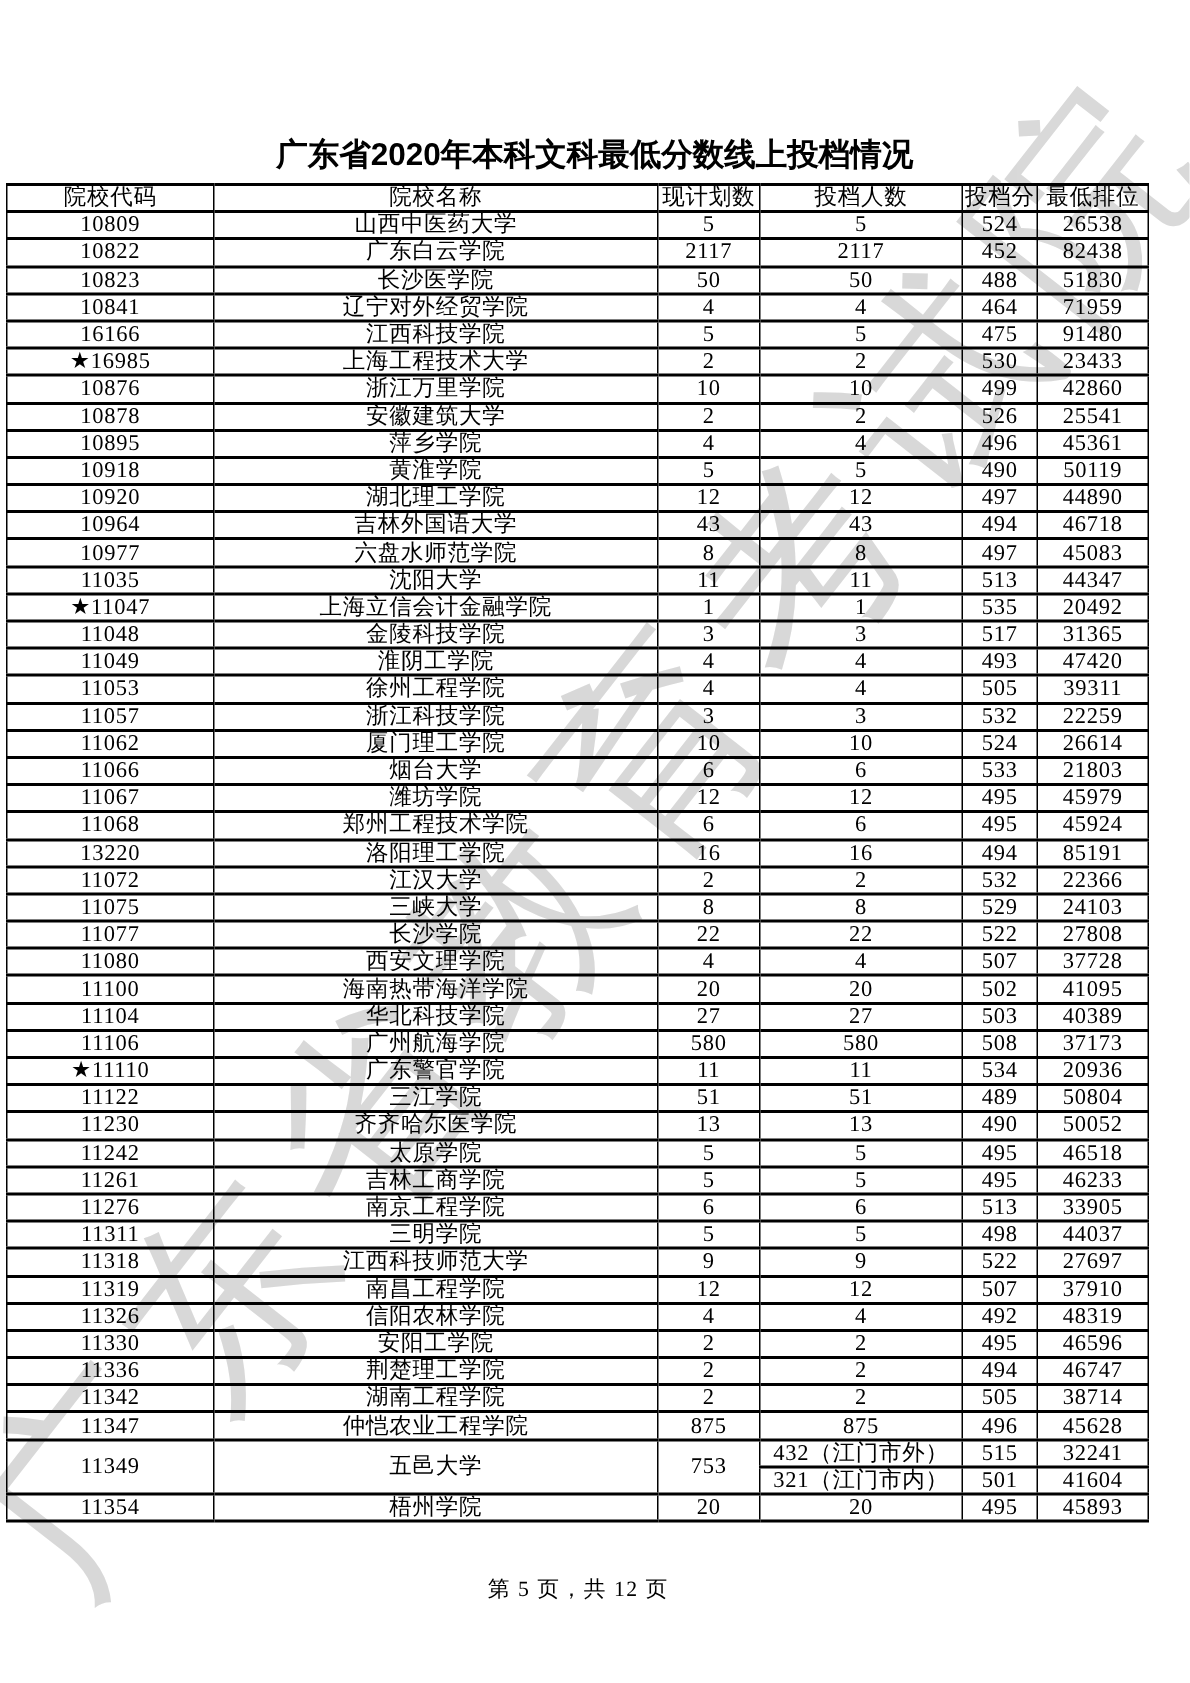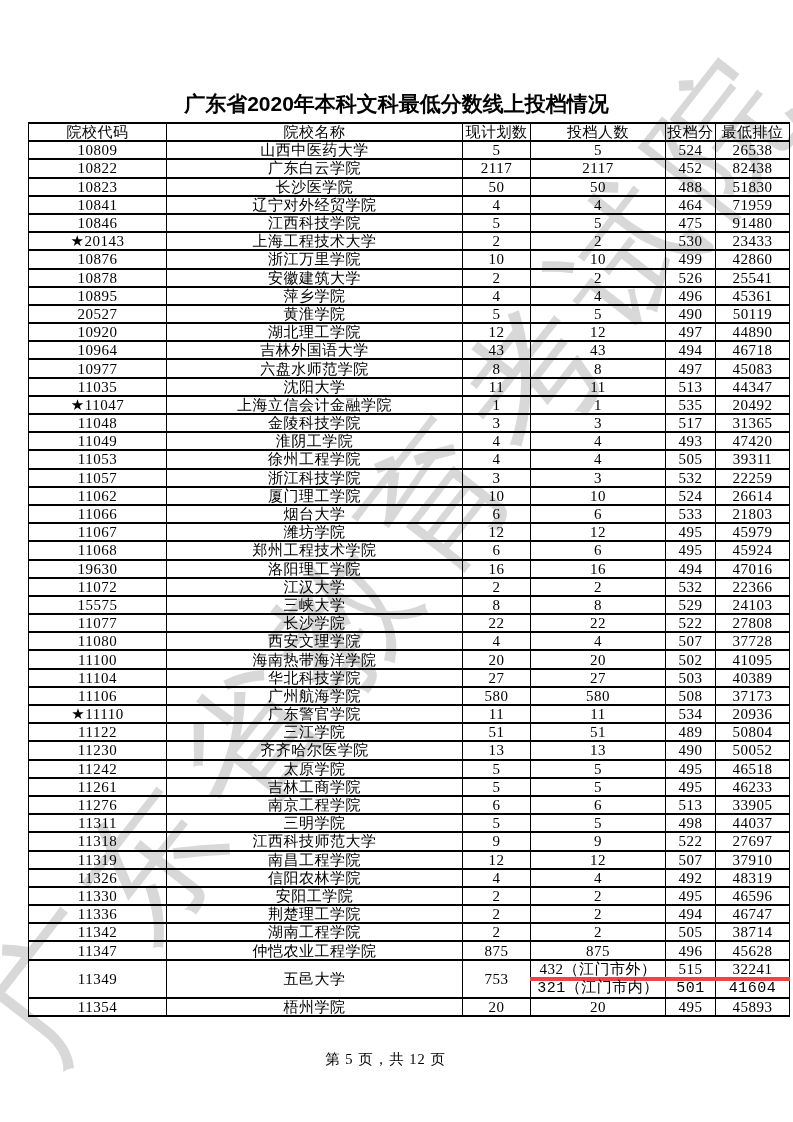--- a/index.html
+++ b/index.html
@@ -37,21 +37,21 @@
     width: 793px;
     text-align: center;
     font-family: "Liberation Sans", "DejaVu Sans", sans-serif;
     font-weight: bold;
     font-size: 21px;
     line-height: 24px;
     z-index: 2;
   }
   table.doc-table {
     position: absolute;
-    left: 28px;
+    left: 4px;
     top: 122px;
     width: 761px;
     border-collapse: collapse;
     table-layout: fixed;
     z-index: 1;
     background: transparent;
   }
   table.doc-table th,
   table.doc-table td {
     border-left: 1px solid #000;
@@ -65,22 +65,21 @@
     vertical-align: middle;
     font-size: 15px;
     font-weight: normal;
     letter-spacing: 0.5px;
     white-space: nowrap;
     overflow: visible;
     background: transparent;
   }
   
   table.doc-table tr.subrow td {
-    border-top: 4px solid #ef4444;
-    font-family: Liberation Mono, monospace;
+    border-top: 1px solid #ef4444;
   }
   .page-footer {
     position: absolute;
     top: 1050px;
     left: 0;
     width: 771px;
     text-align: center;
     font-size: 14.5px;
     letter-spacing: 1px;
     z-index: 1;
@@ -139,29 +138,29 @@
       </tr>
       <tr>
         <td>10841</td>
         <td>辽宁对外经贸学院</td>
         <td>4</td>
         <td>4</td>
         <td>464</td>
         <td>71959</td>
       </tr>
       <tr>
-        <td>10846</td>
+        <td>16166</td>
         <td>江西科技学院</td>
         <td>5</td>
         <td>5</td>
         <td>475</td>
         <td>91480</td>
       </tr>
       <tr>
-        <td>★20143</td>
+        <td>★16985</td>
         <td>上海工程技术大学</td>
         <td>2</td>
         <td>2</td>
         <td>530</td>
         <td>23433</td>
       </tr>
       <tr>
         <td>10876</td>
         <td>浙江万里学院</td>
         <td>10</td>
@@ -179,21 +178,21 @@
       </tr>
       <tr>
         <td>10895</td>
         <td>萍乡学院</td>
         <td>4</td>
         <td>4</td>
         <td>496</td>
         <td>45361</td>
       </tr>
       <tr>
-        <td>20527</td>
+        <td>10918</td>
         <td>黄淮学院</td>
         <td>5</td>
         <td>5</td>
         <td>490</td>
         <td>50119</td>
       </tr>
       <tr>
         <td>10920</td>
         <td>湖北理工学院</td>
         <td>12</td>
@@ -291,37 +290,37 @@
       </tr>
       <tr>
         <td>11068</td>
         <td>郑州工程技术学院</td>
         <td>6</td>
         <td>6</td>
         <td>495</td>
         <td>45924</td>
       </tr>
       <tr>
-        <td>19630</td>
+        <td>13220</td>
         <td>洛阳理工学院</td>
         <td>16</td>
         <td>16</td>
         <td>494</td>
-        <td>47016</td>
+        <td>85191</td>
       </tr>
       <tr>
         <td>11072</td>
         <td>江汉大学</td>
         <td>2</td>
         <td>2</td>
         <td>532</td>
         <td>22366</td>
       </tr>
       <tr>
-        <td>15575</td>
+        <td>11075</td>
         <td>三峡大学</td>
         <td>8</td>
         <td>8</td>
         <td>529</td>
         <td>24103</td>
       </tr>
       <tr>
         <td>11077</td>
         <td>长沙学院</td>
         <td>22</td>

